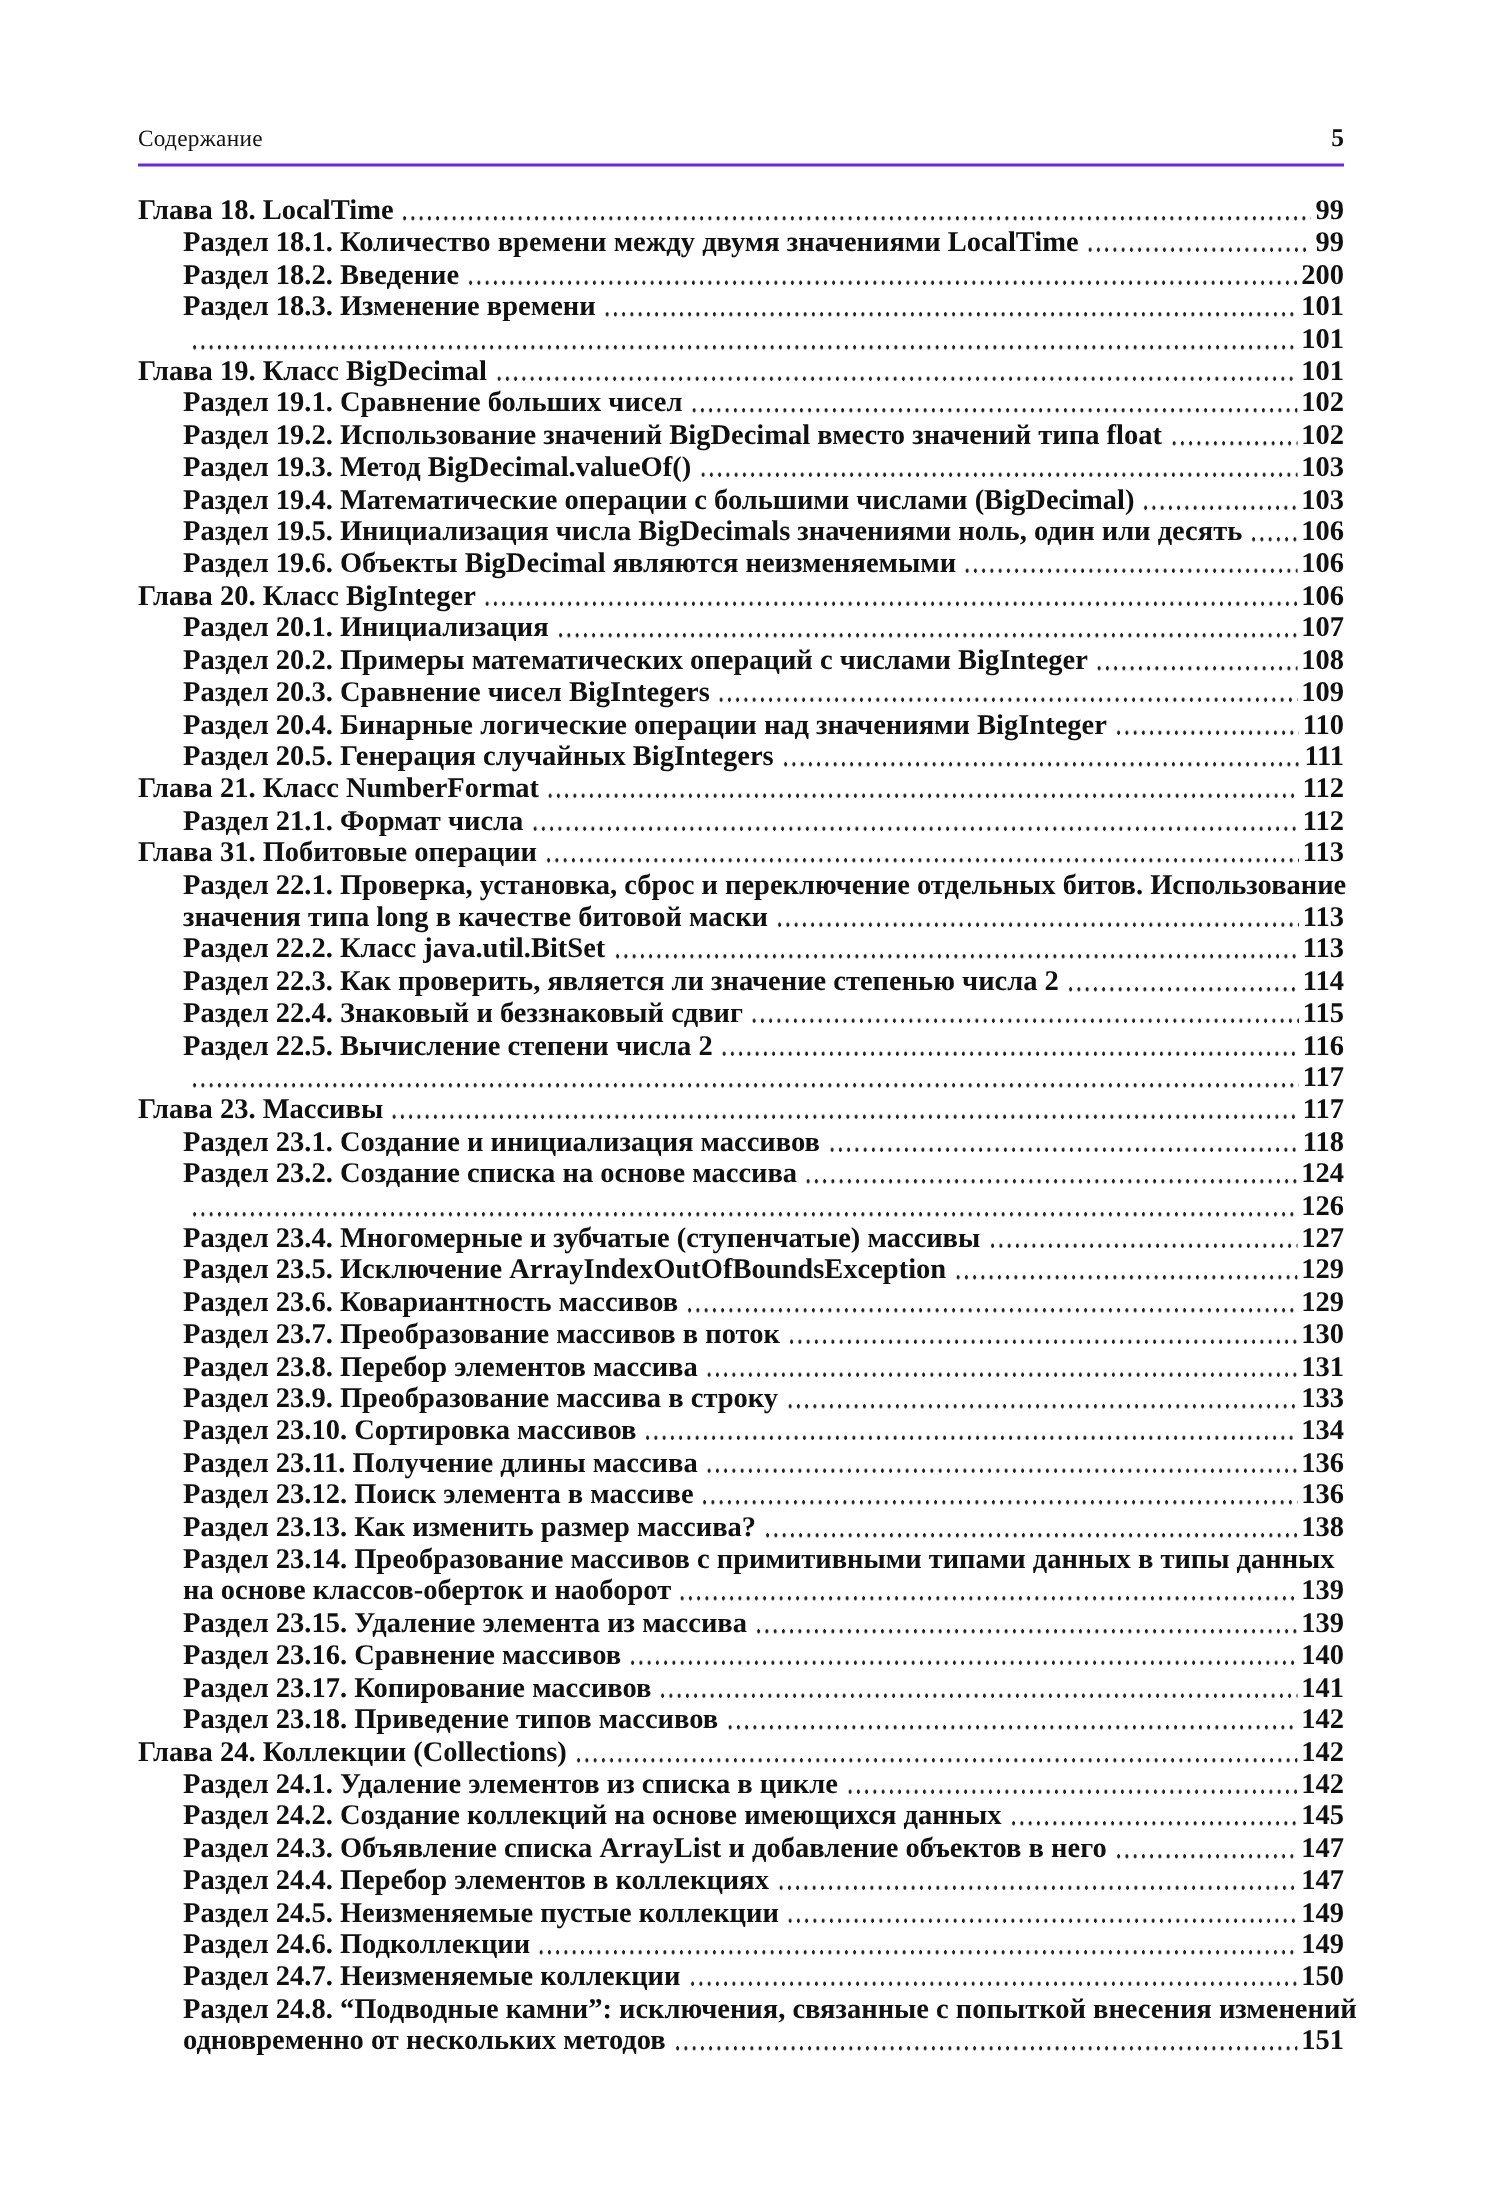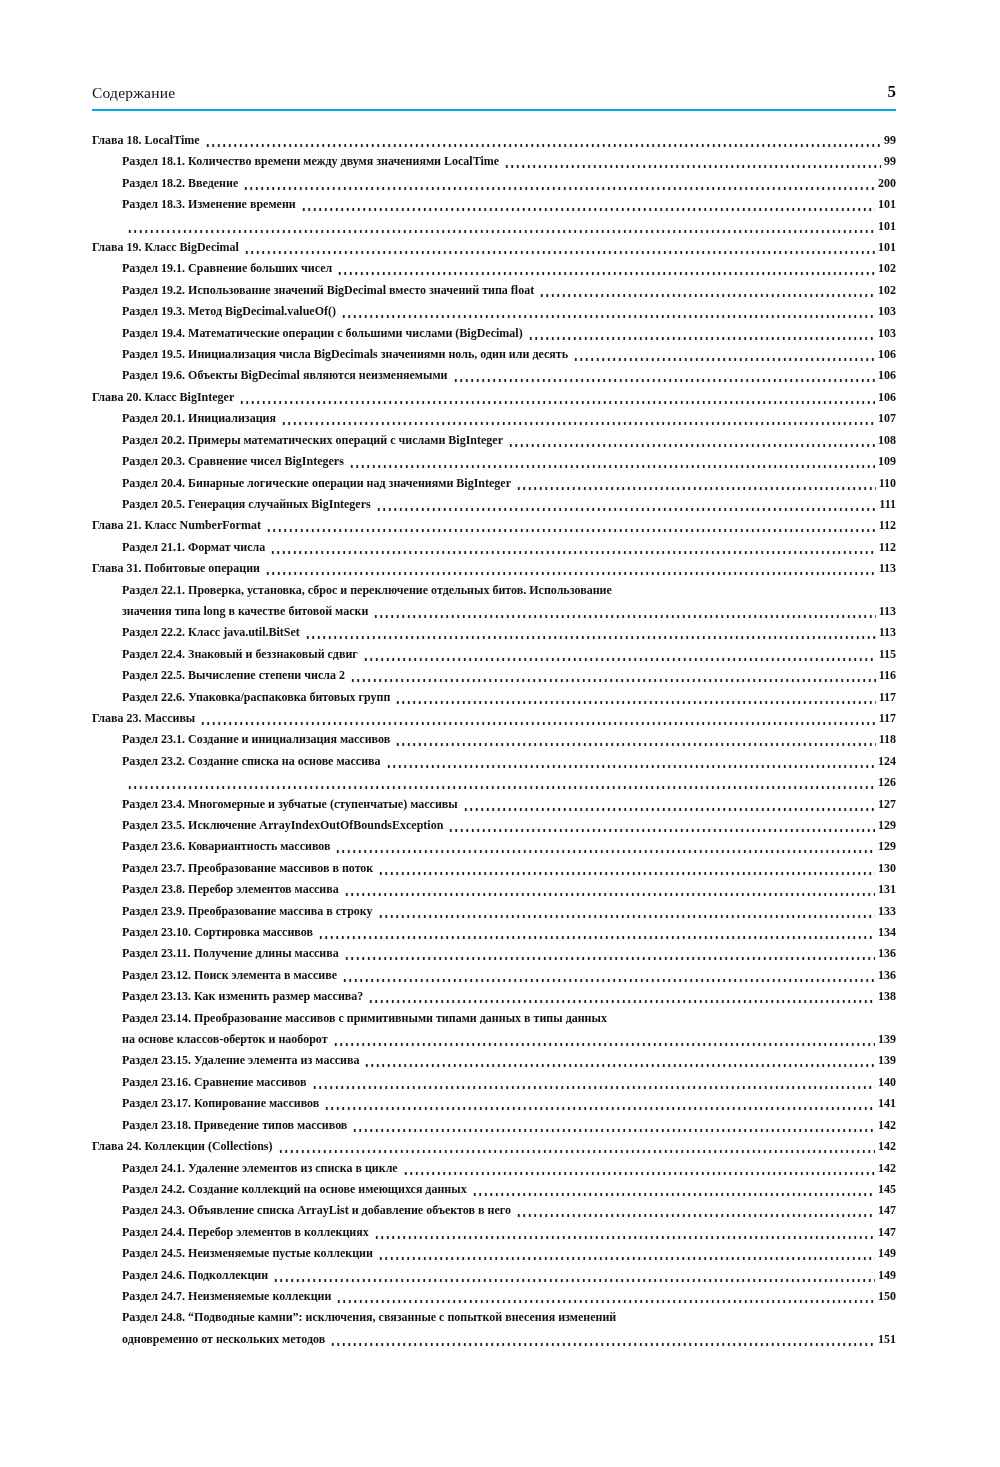--- a/index.html
+++ b/index.html
@@ -10,29 +10,29 @@
     font-family: "Liberation Serif", serif;
     color: #111111;
     overflow: hidden;
   }
   .page { padding: 82px 104px 0 92px; }
 
   .header-row {
     display: flex;
     justify-content: space-between;
     align-items: flex-end;
-    border-bottom: 2px solid #0ea5e9;
+    border-bottom: 2px solid #6d28d9;
     padding-bottom: 7px;
   }
   .header-title { font-size: 15.5px; letter-spacing: 0.2px; }
   .header-page { font-weight: 700; font-size: 17px; }
 
   .toc { margin-top: 19px; }
 
-  .entry { font-size: 12px; line-height: 21.4px; }
+  .entry { font-size: 19px; line-height: 21.4px; }
   .entry.chapter { font-weight: 700; }
   .entry.section { padding-left: 30px; font-weight: bold; }
 
   .row { display: flex; }
   .text { white-space: nowrap; }
   .page-num { white-space: nowrap; }
 
   .leader {
     flex: 1 1 auto;
     min-width: 10px;
@@ -211,35 +211,41 @@
       </div>
       <div class="entry section">
         <div class="row">
           <span class="text">Раздел 22.2. Класс java.util.BitSet</span>
           <span class="leader"></span>
           <span class="page-num">113</span>
         </div>
       </div>
       <div class="entry section">
         <div class="row">
+          <span class="text">Раздел 22.3. Как проверить, является ли значение степенью числа 2</span>
+          <span class="leader"></span>
+          <span class="page-num">114</span>
+        </div>
+      </div>
+      <div class="entry section">
+        <div class="row">
           <span class="text">Раздел 22.4. Знаковый и беззнаковый сдвиг</span>
           <span class="leader"></span>
           <span class="page-num">115</span>
         </div>
       </div>
       <div class="entry section">
         <div class="row">
           <span class="text">Раздел 22.5. Вычисление степени числа 2</span>
           <span class="leader"></span>
           <span class="page-num">116</span>
         </div>
       </div>
       <div class="entry section">
         <div class="row">
-          <span class="text">Раздел 22.6. Упаковка/распаковка битовых групп</span>
           <span class="leader"></span>
           <span class="page-num">117</span>
         </div>
       </div>
       <div class="entry chapter">
         <div class="row">
           <span class="text">Глава 23. Массивы</span>
           <span class="leader"></span>
           <span class="page-num">117</span>
         </div>

